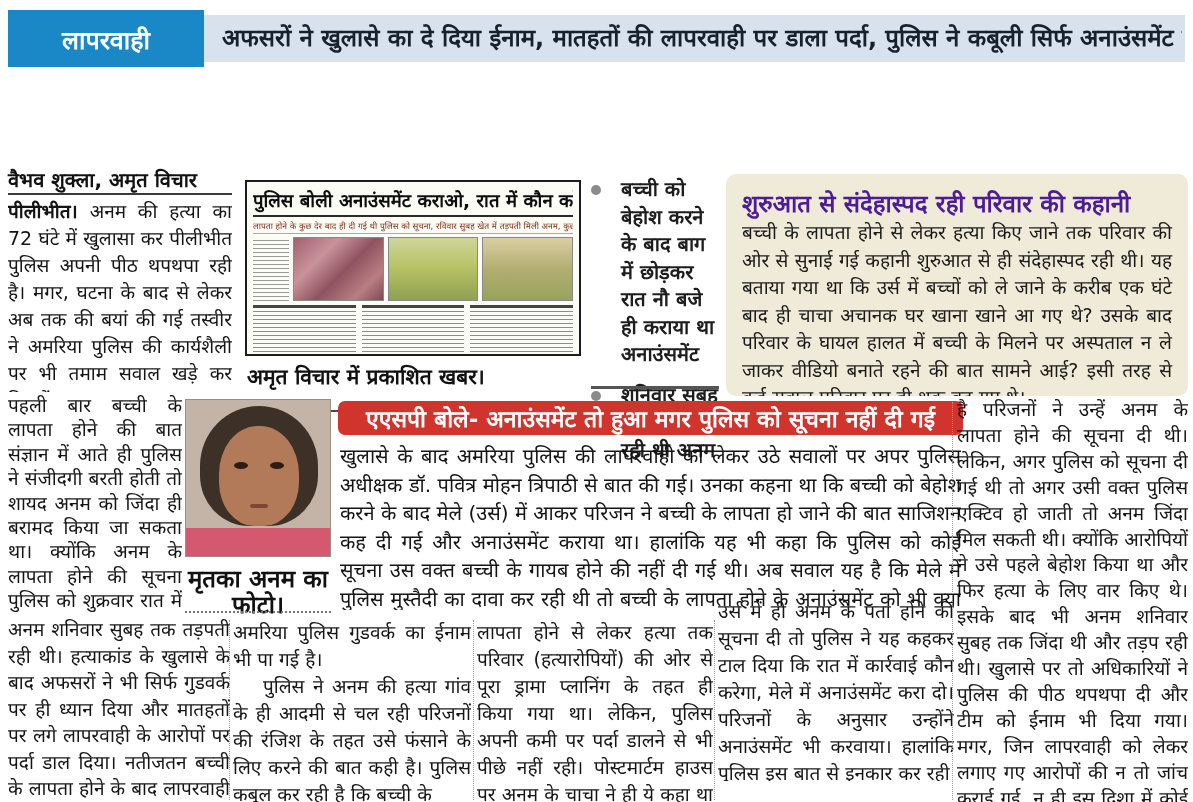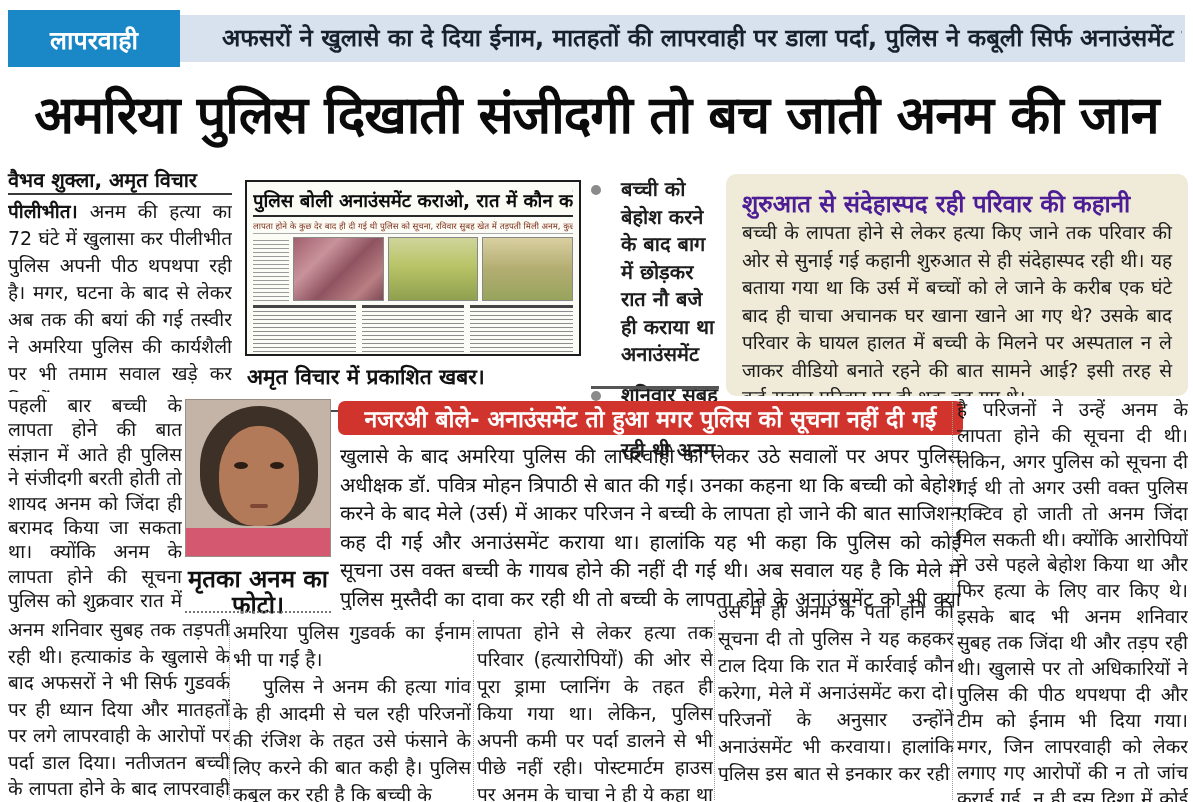--- a/index.html
+++ b/index.html
@@ -2,21 +2,21 @@
 <html lang="hi"><head>
 <meta charset="utf-8">
 <style>
   * { margin:0; padding:0; box-sizing:border-box; }
   html,body { background:#ffffff; }
   body { font-family:"DejaVu Sans", sans-serif; color:#151515; }
   .page { position:relative; width:1193px; height:802px; background:#fff; overflow:hidden; }
 
   
   .kicker-strip { position:absolute; left:8px; top:15px; width:1177px; height:47px; background:#d8e2ee; }
-  .kicker-box { position:absolute; left:8px; top:10px; width:172px; height:57px; background:#1a87c7;
+  .kicker-box { position:absolute; left:8px; top:10px; width:196px; height:57px; background:#1a87c7;
     display:flex; align-items:center; justify-content:center; }
   .kicker-box span { color:#fff; font-size:25px; font-weight:bold; }
   .kicker-text { position:absolute; left:222px; top:15px; width:960px; height:47px; line-height:47px;
     font-size:24px; font-weight:bold; color:#16202e; white-space:nowrap; overflow:hidden; }
 
   
   .headline { position:absolute; left:4px; top:70px; width:1185px; height:92px; text-align:center;
     font-size:52px; line-height:90px; font-weight:800; color:#0b0b0b; letter-spacing:-1px;
     white-space:nowrap; overflow:hidden; }
 
@@ -102,21 +102,20 @@
 <body>
 
 <div class="page">
 
   <div class="kicker-strip"></div>
   <div class="kicker-box">
     <span>लापरवाही</span>
   </div>
   <div class="kicker-text">अफसरों ने खुलासे का दे दिया ईनाम, मातहतों की लापरवाही पर डाला पर्दा, पुलिस ने कबूली सिर्फ अनाउंसमेंट की बात</div>
 
-  <div class="headline">अमरिया पुलिस दिखाती संजीदगी तो बच जाती अनम की जान</div>
 
   <div class="byline">वैभव शुक्ला, अमृत विचार</div>
 
   <div class="bodytext col1a">
     <span class="dateline">पीलीभीत।</span>
     <span>अनम की हत्या का 72 घंटे में खुलासा कर पीलीभीत पुलिस अपनी पीठ थपथपा रही है। मगर, घटना के बाद से लेकर अब तक की बयां की गई तस्वीर ने अमरिया पुलिस की कार्यशैली पर भी तमाम सवाल खड़े कर दिए हैं। अगर</span>
   </div>
   <div class="bodytext col1b">पहली बार बच्ची के लापता होने की बात संज्ञान में आते ही पुलिस ने संजीदगी बरती होती तो शायद अनम को जिंदा ही बरामद किया जा सकता था। क्योंकि अनम के लापता होने की सूचना पुलिस को शुक्रवार रात में ही दे दी गई थी, जबकि</div>
   <div class="bodytext col1c">अनम शनिवार सुबह तक तड़पती रही थी। हत्याकांड के खुलासे के बाद अफसरों ने भी सिर्फ गुडवर्क पर ही ध्यान दिया और मातहतों पर लगे लापरवाही के आरोपों पर पर्दा डाल दिया। नतीजतन बच्ची के लापता होने के बाद लापरवाही बरतने वाली</div>
 
@@ -159,21 +158,21 @@
     <div class="face"></div>
     <div class="eye l"></div>
     <div class="eye r"></div>
     <div class="mouth"></div>
     <div class="shirt"></div>
   </div>
   <div class="photo-caption">मृतका अनम का फोटो।</div>
   <div class="photo-rule"></div>
 
   <div class="asp-bar">
-    <span>नजरअी बोले- अनाउंसमेंट तो हुआ मगर पुलिस को सूचना नहीं दी गई</span>
+    <span>एएसपी बोले- अनाउंसमेंट तो हुआ मगर पुलिस को सूचना नहीं दी गई</span>
   </div>
   <div class="asp-body">खुलासे के बाद अमरिया पुलिस की लापरवाही को लेकर उठे सवालों पर अपर पुलिस अधीक्षक डॉ. पवित्र मोहन त्रिपाठी से बात की गई। उनका कहना था कि बच्ची को बेहोश करने के बाद मेले (उर्स) में आकर परिजन ने बच्ची के लापता हो जाने की बात साजिशन कह दी गई और अनाउंसमेंट कराया था। हालांकि यह भी कहा कि पुलिस को कोई सूचना उस वक्त बच्ची के गायब होने की नहीं दी गई थी। अब सवाल यह है कि मेले में पुलिस मुस्तैदी का दावा कर रही थी तो बच्ची के लापता होने के अनाउंसमेंट को भी क्या नहीं सुन सकी या फिर इसे नजरअंदाज कर दिया गया था?</div>
 
   <div class="bodytext col2">
     <p>अमरिया पुलिस गुडवर्क का ईनाम भी पा गई है।</p>
     <p class="indent">पुलिस ने अनम की हत्या गांव के ही आदमी से चल रही परिजनों की रंजिश के तहत उसे फंसाने के लिए करने की बात कही है। पुलिस कबूल कर रही है कि बच्ची के</p>
   </div>
   <div class="bodytext col3">लापता होने से लेकर हत्या तक परिवार (हत्यारोपियों) की ओर से पूरा ड्रामा प्लानिंग के तहत ही किया गया था। लेकिन, पुलिस अपनी कमी पर पर्दा डालने से भी पीछे नहीं रही। पोस्टमार्टम हाउस पर अनम के चाचा ने ही ये कहा था कि उन्होंने</div>
   <div class="bodytext col4">उर्स में ही अनम के पता होने की सूचना दी तो पुलिस ने यह कहकर टाल दिया कि रात में कार्रवाई कौन करेगा, मेले में अनाउंसमेंट करा दो। परिजनों के अनुसार उन्होंने अनाउंसमेंट भी करवाया। हालांकि पुलिस इस बात से इनकार कर रही</div>
   <div class="bodytext col5">है परिजनों ने उन्हें अनम के लापता होने की सूचना दी थी। लेकिन, अगर पुलिस को सूचना दी गई थी तो अगर उसी वक्त पुलिस एक्टिव हो जाती तो अनम जिंदा मिल सकती थी। क्योंकि आरोपियों ने उसे पहले बेहोश किया था और फिर हत्या के लिए वार किए थे। इसके बाद भी अनम शनिवार सुबह तक जिंदा थी और तड़प रही थी। खुलासे पर तो अधिकारियों ने पुलिस की पीठ थपथपा दी और टीम को ईनाम भी दिया गया। मगर, जिन  लापरवाही को लेकर लगाए गए आरोपों की न तो जांच कराई गई, न ही इस दिशा में कोई एक्शन लिया जा सका है।</div>

